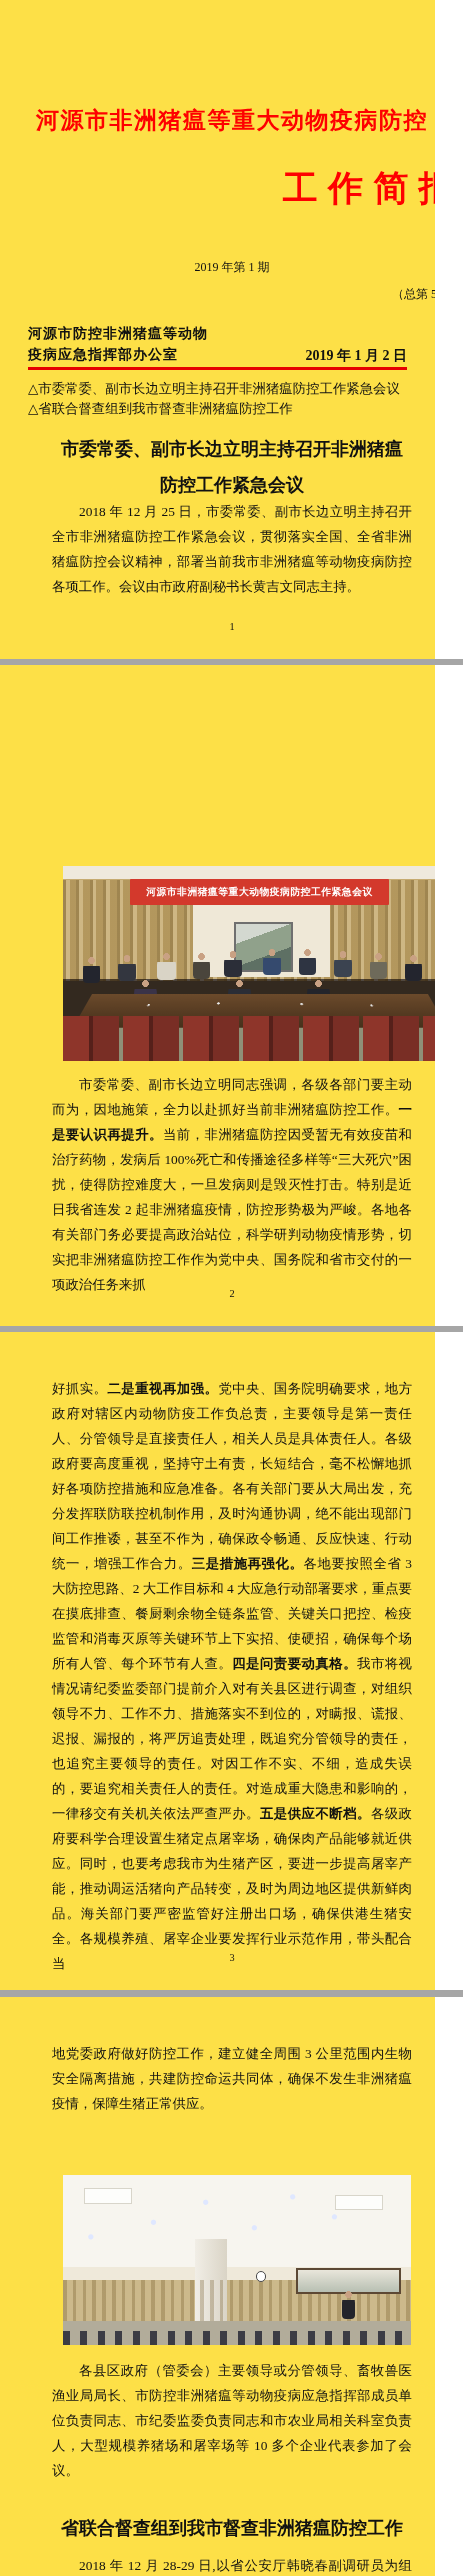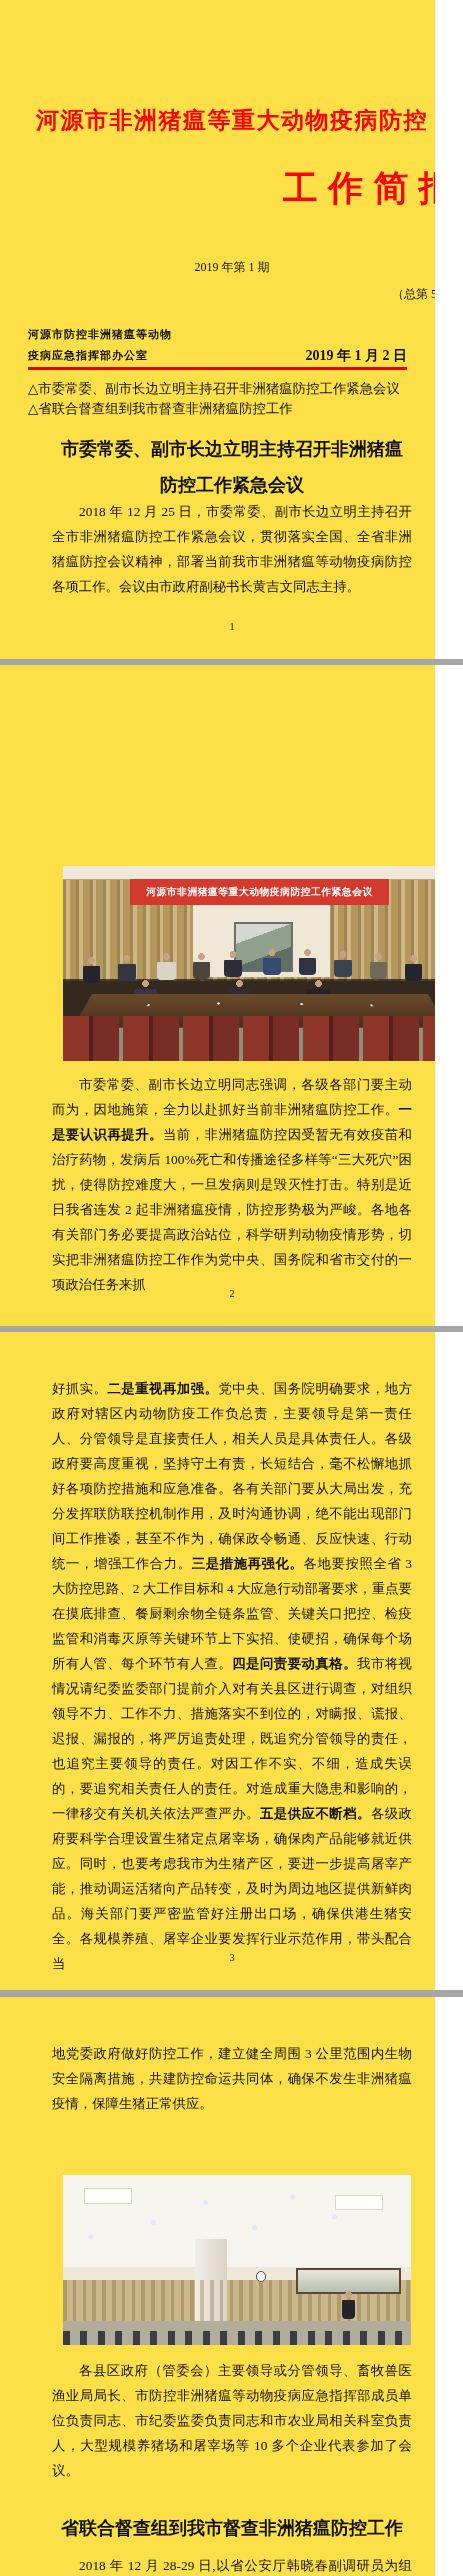--- a/index.html
+++ b/index.html
@@ -12,21 +12,21 @@
   .sep{width:464px;height:6.2px;background:#a6a6a6;}
   
   .m-title1{position:absolute;top:105px;left:0;width:464px;text-align:center;
     color:#fe0000;font-size:23px;font-weight:bold;letter-spacing:1.5px;white-space:nowrap;}
   .m-title2{position:absolute;top:165px;left:0;width:464px;text-align:right;
     color:#fe0000;font-size:35px;font-weight:bold;letter-spacing:10.3px;text-indent:10.3px;}
   .m-issue{position:absolute;top:259px;left:0;width:464px;text-align:center;font-size:12px;}
   .m-issue-total{position:absolute;top:286px;left:0;width:464px;text-align:right;font-size:12px;}
   .m-issuer-row{position:absolute;top:324px;left:28px;right:28px;display:flex;
     justify-content:space-between;align-items:flex-end;}
-  .m-issuer{font-size:11px;font-weight:bold;line-height:20.6px;letter-spacing:1px;}
+  .m-issuer{font-size:14px;font-weight:bold;line-height:20.6px;letter-spacing:1px;}
   .m-date{font-size:14px;font-weight:bold;white-space:nowrap;}
   .red-rule{position:absolute;top:367px;left:28px;right:28px;height:3.1px;background:#e60000;}
   .headline{position:absolute;left:28px;right:28px;font-size:13.4px;white-space:nowrap;}
   .hl1{top:380px}.hl2{top:400px}
   
   .sec-title{position:absolute;left:0;width:464px;text-align:center;font-size:18px;
     font-weight:bold;line-height:36px;margin:0;}
   .st1{top:431px}
   .st2{top:513px}
   

